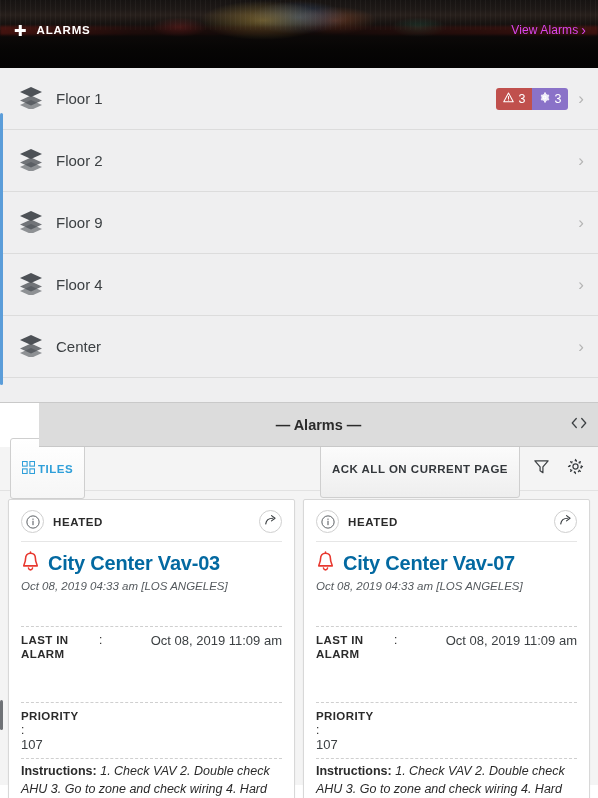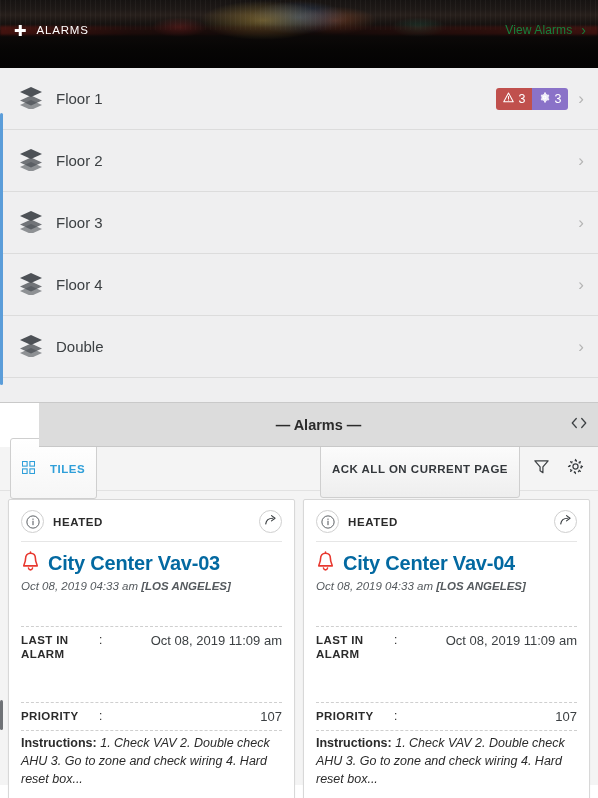--- a/index.html
+++ b/index.html
@@ -69,25 +69,25 @@
     background: linear-gradient(to bottom, rgba(0,0,0,.25), rgba(0,0,0,.55));
   }
   .hero-bar {
     position: absolute; left: 0; right: 0; top: 22px;
     display: flex; align-items: center; justify-content: space-between;
     padding: 0 12px 0 14px;
   }
   .alarms-add { display: flex; align-items: center; gap: 10px; cursor: pointer; }
   .plus-icon { color:#fff; font-size:15px; line-height:1; font-weight:500; }
   .alarms-label {
-    color: #fff; font-size: 11.5px; font-weight: normal; letter-spacing: .8px;
+    color: #fff; font-size: 11.5px; font-weight: bold; letter-spacing: .8px;
   }
   .view-alarms {
-    color: #15803d; font-size: 12px; letter-spacing: .1px;
-    display: flex; align-items: center; gap: 9px; cursor: pointer;
+    color: #d946ef; font-size: 12px; letter-spacing: .1px;
+    display: flex; align-items: center; gap: 3px; cursor: pointer;
   }
   .view-alarms .chev { font-size: 14px; }
 
   
   .floor-list { background: #efeff0; }
   .floor-row {
     position: relative;
     height: 62px;
     display: flex; align-items: center;
     padding: 0 14px 0 18px;
@@ -125,21 +125,21 @@
   .alarms-toolbar {
     height: 44px; background: #f4f4f4;
     display: flex; align-items: center; padding: 0 10px;
     border-bottom: 1px solid #e2e2e2;
   }
   .btn {
     background: linear-gradient(to bottom, #fdfdfd, #eeeeee);
     border: 1px solid #cfcfcf; border-radius: 3px;
     font-size: 11.5px; font-weight: bold; letter-spacing: .5px;
     color: #33373b; padding: 22px 11px; cursor: pointer;
-    display: flex; align-items: center; gap: 15px; white-space: nowrap;
+    display: flex; align-items: center; gap: 3px; white-space: nowrap;
   }
   .btn.active { color: #2f9fd9; background: linear-gradient(to bottom,#ffffff,#f6f6f6); }
   .btn + .btn { margin-left: 8px; }
   .toolbar-spacer { flex: 1; }
   .icon-btn {
     width: 26px; height: 26px; margin-left: 8px;
     display: flex; align-items: center; justify-content: center; cursor: pointer;
   }
 
   
@@ -166,28 +166,28 @@
   }
   .card-tag { font-size: 11.5px; font-weight: bold; letter-spacing: .6px; color: #2b2b2b; }
   .card-title-row { display: flex; align-items: center; gap: 8px; margin-top: 9px; }
   .card-title {
     font-size: 20px; font-weight: bold; color: #0369a1; letter-spacing: -.2px;
     white-space: nowrap; overflow: hidden; text-overflow: ellipsis;
   }
   .card-date {
     margin-top: 4px; font-size: 11.5px; font-style: italic; color: #555a5e;
   }
-  .card-date b { font-weight: bold; font-style: italic; }
+  .card-date b { font-weight: normal; font-style: italic; }
   .kv-table { margin-top: 8px; }
   .kv-row {
     display: flex; align-items: flex-start;
     border-top: 1px dashed #cfcfcf;
     padding: 6px 0; min-height: 28px; margin-top: 34px;
   }
-  .kv-row:last-child { border-bottom: 1px dashed #cfcfcf; }
+  .kv-row:last-child { border-bottom: 1px dashed #cfcfcf; flex-direction: column; }
   .kv-key {
     width: 78px; flex: none; font-size: 11.5px; font-weight: bold;
     letter-spacing: .4px; color: #2b2b2b; line-height: 1.25;
   }
   .kv-colon { width: 26px; flex: none; font-size: 12px; color: #2b2b2b; }
   .kv-val { flex: 1; text-align: right; font-size: 13px; color: #3c4043; }
   .instructions {
     margin-top: 3px; font-size: 12.5px; line-height: 1.45; color: #2b2b2b;
     font-style: italic;
   }
@@ -285,21 +285,21 @@
     </div>
 
     <div class="floor-row">
       <span class="layers-icon">
         <svg width="26" height="24" viewBox="0 0 26 24">
           <path d="M13 2 L24 7 L13 12 L2 7 Z" fill="#4d5156"></path>
           <path d="M13 10.5 L24 15.5 L13 20.5 L2 15.5 Z" fill="#4d5156" opacity=".78"></path>
           <path d="M13 15 L24 20 L13 25 L2 20 Z" fill="#4d5156" opacity=".6"></path>
         </svg>
       </span>
-      <span class="floor-name">Floor 3</span>
+      <span class="floor-name">Floor 9</span>
       <span class="row-chev">›</span>
     </div>
 
     <div class="floor-row">
       <span class="layers-icon">
         <svg width="26" height="24" viewBox="0 0 26 24">
           <path d="M13 2 L24 7 L13 12 L2 7 Z" fill="#4d5156"></path>
           <path d="M13 10.5 L24 15.5 L13 20.5 L2 15.5 Z" fill="#4d5156" opacity=".78"></path>
           <path d="M13 15 L24 20 L13 25 L2 20 Z" fill="#4d5156" opacity=".6"></path>
         </svg>
@@ -309,21 +309,21 @@
     </div>
 
     <div class="floor-row">
       <span class="layers-icon">
         <svg width="26" height="24" viewBox="0 0 26 24">
           <path d="M13 2 L24 7 L13 12 L2 7 Z" fill="#4d5156"></path>
           <path d="M13 10.5 L24 15.5 L13 20.5 L2 15.5 Z" fill="#4d5156" opacity=".78"></path>
           <path d="M13 15 L24 20 L13 25 L2 20 Z" fill="#4d5156" opacity=".6"></path>
         </svg>
       </span>
-      <span class="floor-name">Double</span>
+      <span class="floor-name">Center</span>
       <span class="row-chev">›</span>
     </div>
 
     <div class="list-gap"></div>
   </div>
 
   <div class="alarms-header">
     <span class="alarms-header-title">— Alarms —</span>
     <span class="code-icon">
       <svg width="18" height="14" viewBox="0 0 20 14">
@@ -448,21 +448,21 @@
         </span>
       </div>
       <div class="card-title-row">
         <span>
           <svg width="19" height="21" viewBox="0 0 18 20">
             <path d="M9 2.2 C5.9 2.2 4.3 4.4 4.3 7.2 C4.3 11 2.6 12.6 2.6 14.2 H15.4 C15.4 12.6 13.7 11 13.7 7.2 C13.7 4.4 12.1 2.2 9 2.2 Z" fill="none" stroke="#e8382f" stroke-width="1.5" stroke-linejoin="round"></path>
             <path d="M9 0.9 V2.2" stroke="#e8382f" stroke-width="1.5" stroke-linecap="round"></path>
             <path d="M7.1 16.3 C7.4 17.4 8.1 18 9 18 C9.9 18 10.6 17.4 10.9 16.3" fill="none" stroke="#e8382f" stroke-width="1.5" stroke-linecap="round"></path>
           </svg>
         </span>
-        <span class="card-title">City Center Vav-04</span>
+        <span class="card-title">City Center Vav-07</span>
       </div>
       <div class="card-date">
         <span>Oct 08, 2019 04:33 am</span>
         <b>[LOS ANGELES]</b>
       </div>
       <div class="kv-table">
         <div class="kv-row">
           <span class="kv-key">LAST IN ALARM</span>
           <span class="kv-colon">:</span>
           <span class="kv-val">Oct 08, 2019 11:09 am</span>

